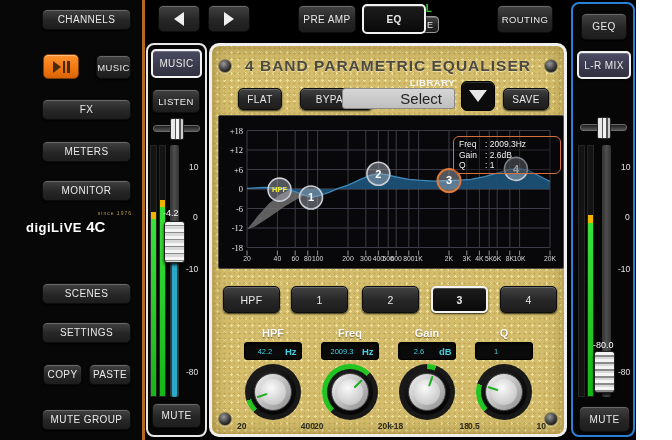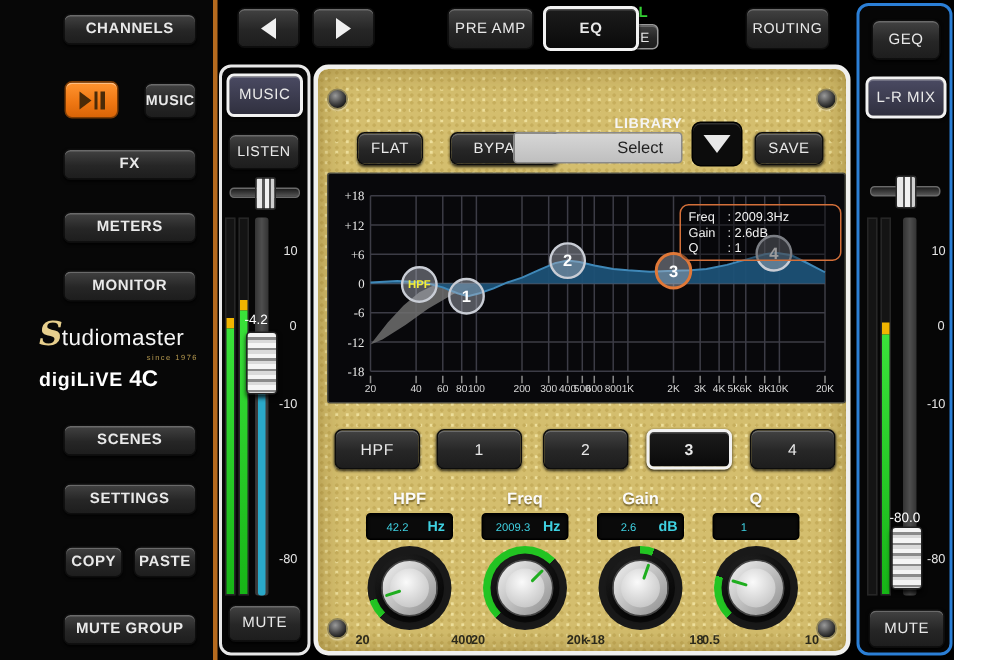--- a/index.html
+++ b/index.html
@@ -13,21 +13,21 @@
        background:linear-gradient(180deg,#424242,#262626 55%,#1d1d1d);
        border:1px solid #0d0d0d;border-radius:5px;color:#e9e9e9;
        box-shadow:inset 0 1px 0 rgba(255,255,255,.22),0 1px 2px rgba(0,0,0,.8);
        font-size:10px;letter-spacing:.4px;cursor:default;}
   .btn.sel{border:2px solid #f2f2f2;background:linear-gradient(180deg,#1c1c1c,#0a0a0a);font-weight:bold;}
   .btn.chan-sel{border:2px solid #f2f2f2;background:linear-gradient(180deg,#4a4a62,#30303f);}
 
   
   .sidebar{left:0;top:0;width:145px;height:440px;background:#070707;
            border-right:3px solid #b56a1e;}
-  .sb-btn{position:absolute;left:42px;width:89px;height:21px;font-size:10px;font-weight:bold;}
+  .sb-btn{position:absolute;left:42px;width:89px;height:21px;font-size:10px;}
   .logo{position:absolute;left:26px;top:210px;width:112px;color:#fff;}
   .logo .brand{font-size:15px;color:#f5f5f5;letter-spacing:.3px;white-space:nowrap;}
   .logo .brand .scriptS{font-family:"DejaVu Serif",serif;font-style:italic;font-weight:bold;
         font-size:22px;color:#e7cf8d;margin-right:-1px;}
   .logo .tagline{font-size:5px;color:#b89b50;text-align:right;margin:0 6px 2px 0;letter-spacing:1px;}
   .logo .model{font-size:13px;font-weight:bold;letter-spacing:.5px;color:#fff;}
   .logo .model .suffix{font-size:15px;font-weight:bold;letter-spacing:0;}
 
   .play-btn{position:absolute;left:43px;top:54px;width:36px;height:25px;border-radius:5px;
       background:linear-gradient(180deg,#ff9430,#ee7612 60%,#d96407);
@@ -71,21 +71,21 @@
       background-size:5px 5px,7px 7px;background-position:0 0,2px 3px;
       box-shadow:inset 0 0 18px rgba(120,95,25,.55);}
   .panel-title{left:0;top:11px;width:100%;text-align:center;color:#4c4a40;font-weight:bold;
       font-size:15.5px;letter-spacing:1px;text-shadow:0 1px 0 rgba(255,248,220,.5);}
   .screw{position:absolute;width:14px;height:14px;border-radius:50%;
       background:radial-gradient(circle at 38% 32%,#9a9a9a,#4a4a4a 45%,#111 80%);
       border:1px solid #8f8457;box-shadow:0 1px 1px rgba(255,255,255,.4);}
   .gold-btn{position:absolute;height:22px;font-size:10px;}
   .lib-lbl{position:absolute;color:#f5f5f5;font-size:9.5px;font-weight:bold;letter-spacing:.5px;text-align:right;}
   .lib-select{position:absolute;background:linear-gradient(180deg,#d6d6d6,#bfbfbf);border:1px solid #8a8a8a;
-      border-radius:3px;color:#222;font-size:11px;display:flex;align-items:center;justify-content:flex-end;
+      border-radius:3px;color:#222;font-size:15px;display:flex;align-items:center;justify-content:flex-end;
       padding-right:12px;padding-left:38px;}
   .lib-dd{position:absolute;background:#0c0c0c;border-radius:6px;border:1px solid #000;
       display:flex;align-items:center;justify-content:center;box-shadow:inset 0 1px 0 rgba(255,255,255,.15);}
   .lib-dd .tri{width:0;height:0;border-left:9px solid transparent;border-right:9px solid transparent;border-top:12px solid #e8e8e8;}
 
   .graph{left:6px;top:69px;width:346px;height:154px;background:#08080b;border:1px solid #4a4a40;border-radius:2px;}
   .info-box{position:absolute;right:2px;top:20px;width:108px;padding:2px 5px;border:1.5px solid #d4703a;
       border-radius:6px;background:rgba(8,8,10,.4);color:#f2f2f2;font-size:8.5px;line-height:10.5px;}
   .info-row{display:flex;}
   .info-row .il{width:26px;}
@@ -126,21 +126,20 @@
           <i></i>
         </span>
     </div>
     <div class="btn sb-btn" style="left:96px;top:55px;width:35px;height:24px;font-size:9.5px">MUSIC</div>
 
     <div class="btn sb-btn" style="top:99px">FX</div>
     <div class="btn sb-btn" style="top:141px">METERS</div>
     <div class="btn sb-btn" style="top:180px">MONITOR</div>
 
     <div class="logo">
-      <div class="brand"><span class="scriptS">S</span><span>tudiomaster</span></div>
       <div class="tagline">since 1976</div>
       <div class="model"><span>digiLiVE</span> <span class="suffix">4C</span></div>
     </div>
 
     <div class="btn sb-btn" style="top:283px">SCENES</div>
     <div class="btn sb-btn" style="top:322px">SETTINGS</div>
     <div class="btn sb-btn" style="left:43px;top:364px;width:39px">COPY</div>
     <div class="btn sb-btn" style="left:89px;top:364px;width:42px">PASTE</div>
     <div class="btn sb-btn" style="top:409px">MUTE GROUP</div>
   </div>
@@ -189,20 +188,21 @@
 
     <div class="btn strip-btn" style="left:4px;top:358px;width:49px;height:25px">MUTE</div>
   </div>
 
   <div class="abs eq-panel">
     <div class="screw" style="left:6px;top:13px"></div>
     <div class="screw" style="right:6px;top:13px"></div>
     <div class="screw" style="left:6px;top:366px"></div>
     <div class="screw" style="right:6px;top:366px"></div>
 
+    <div class="abs panel-title">4 BAND PARAMETRIC EQUALISER</div>
 
     <div class="btn gold-btn" style="left:26px;top:42px;width:44px">FLAT</div>
     <div class="btn gold-btn" style="left:88px;top:42px;width:73px">BYPASS</div>
     <div class="lib-lbl" style="left:185px;top:31px;width:58px">LIBRARY</div>
     <div class="lib-select" style="left:130px;top:42px;width:113px;height:21px">Select</div>
     <div class="lib-dd" style="left:249px;top:35px;width:34px;height:30px">
       <span class="tri"></span>
       </div>
     <div class="btn gold-btn" style="left:291px;top:42px;width:46px">SAVE</div>
 

